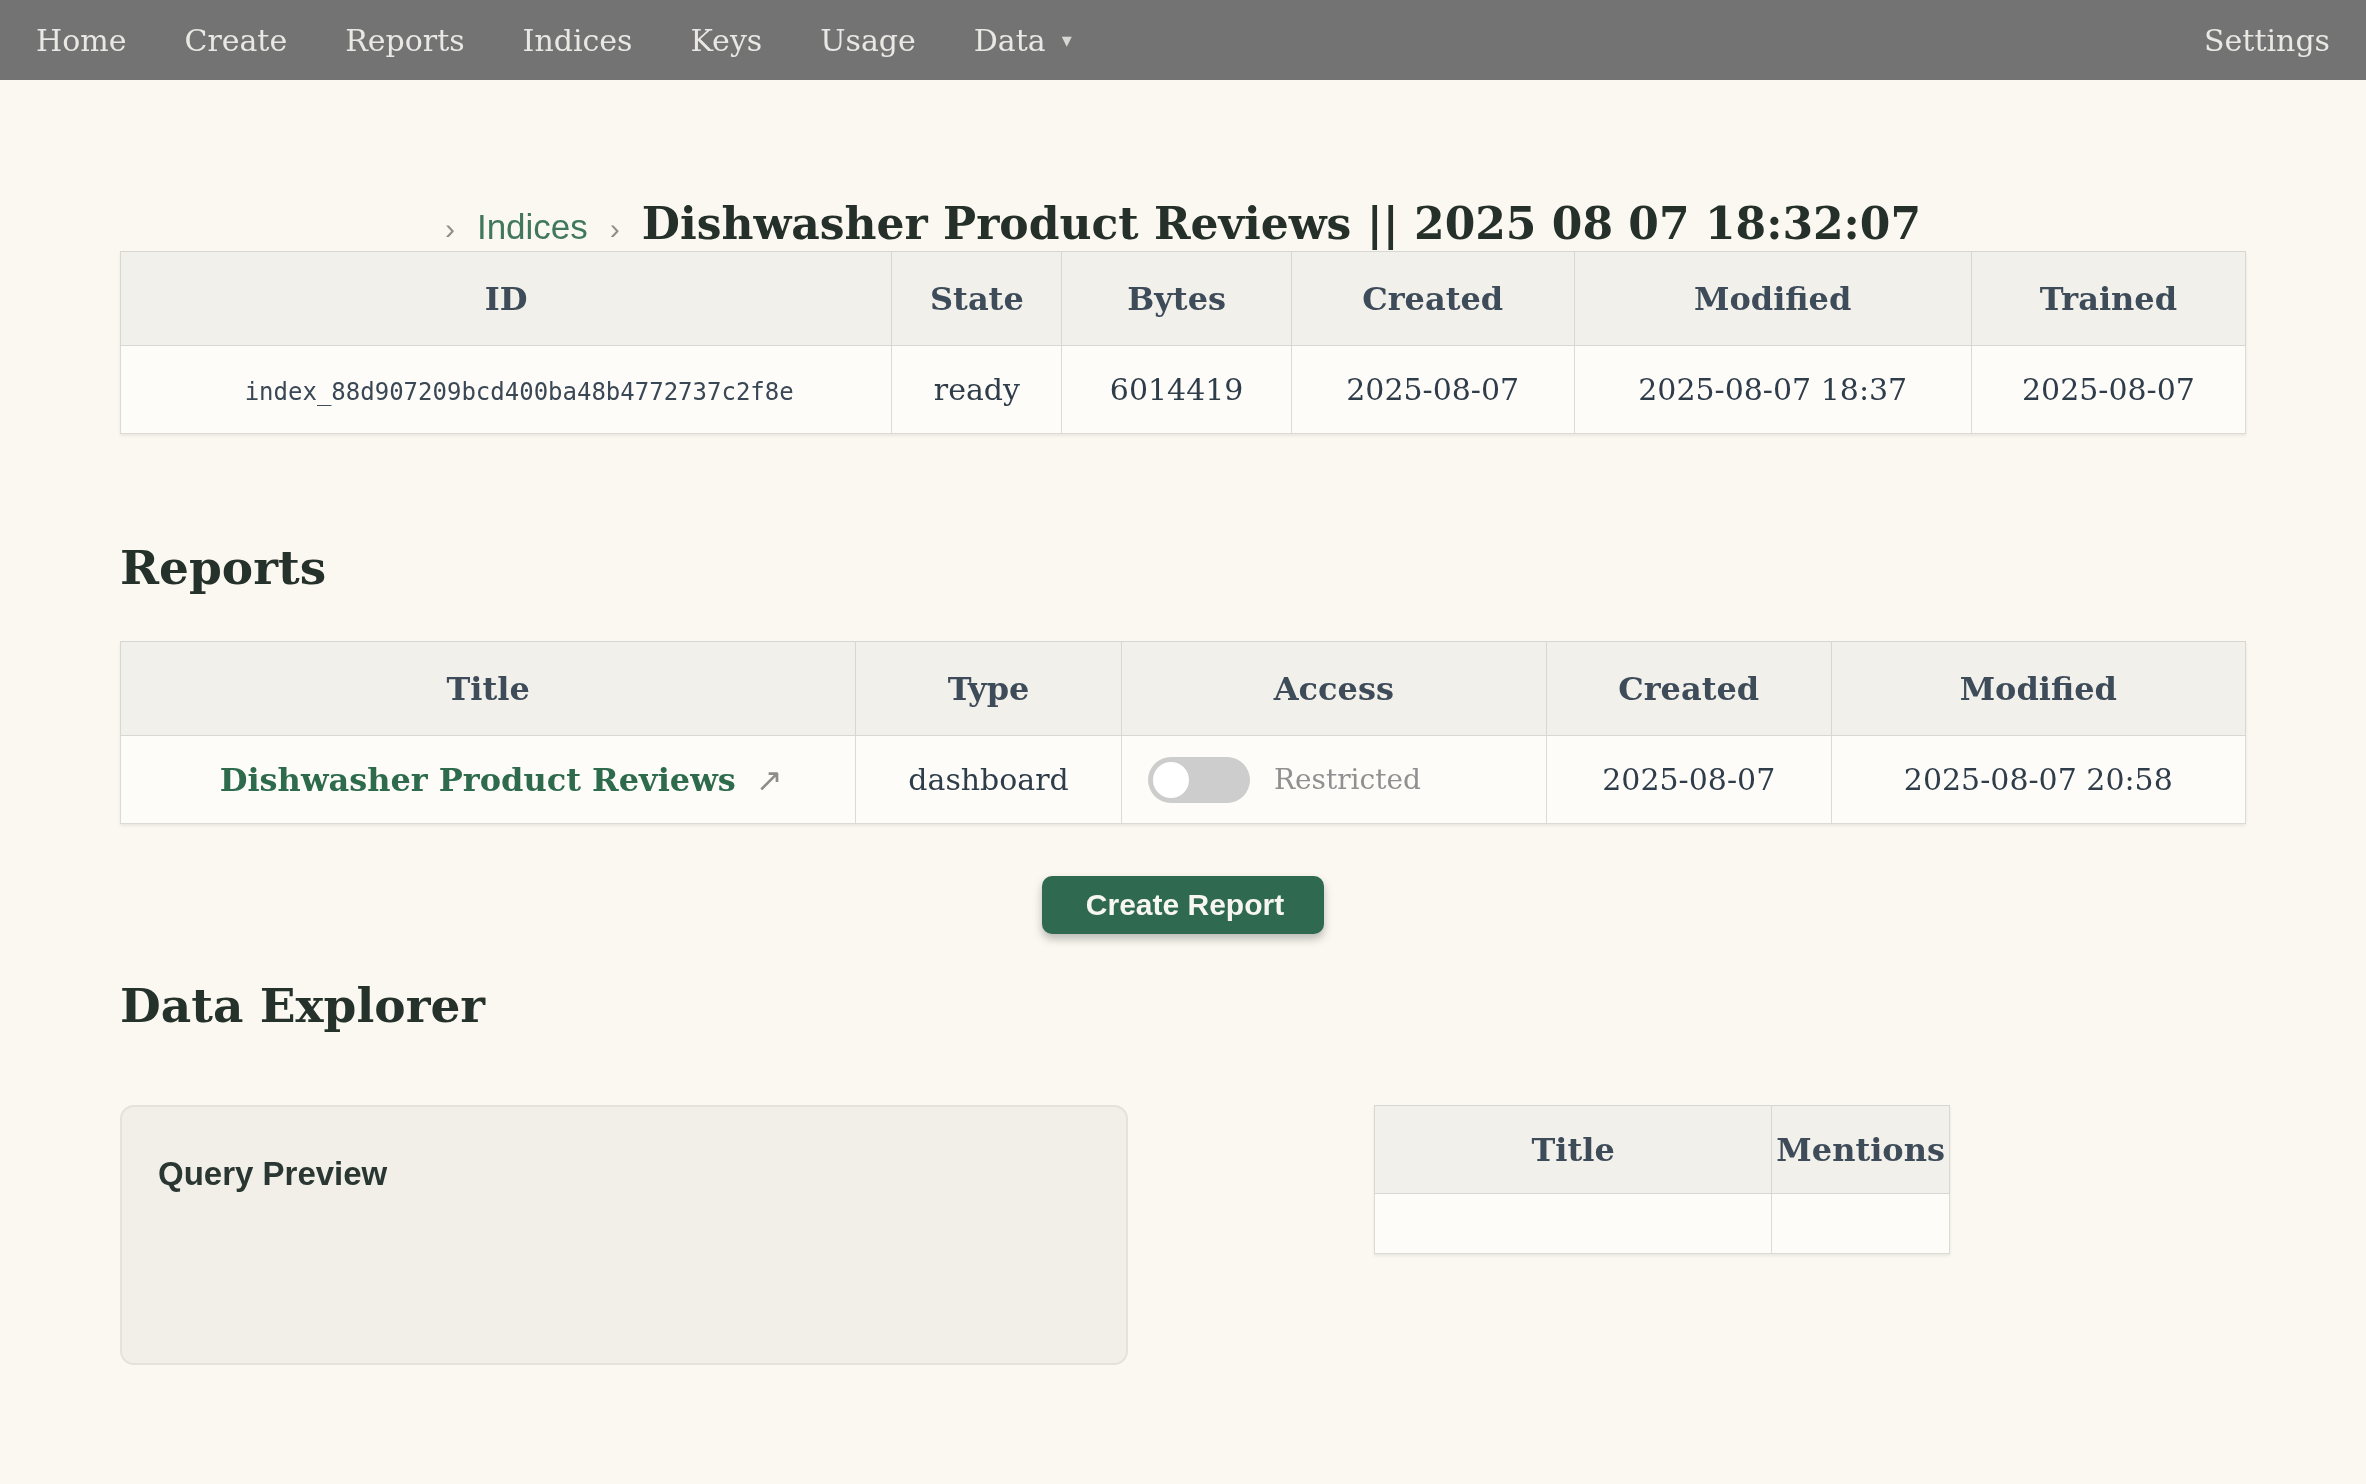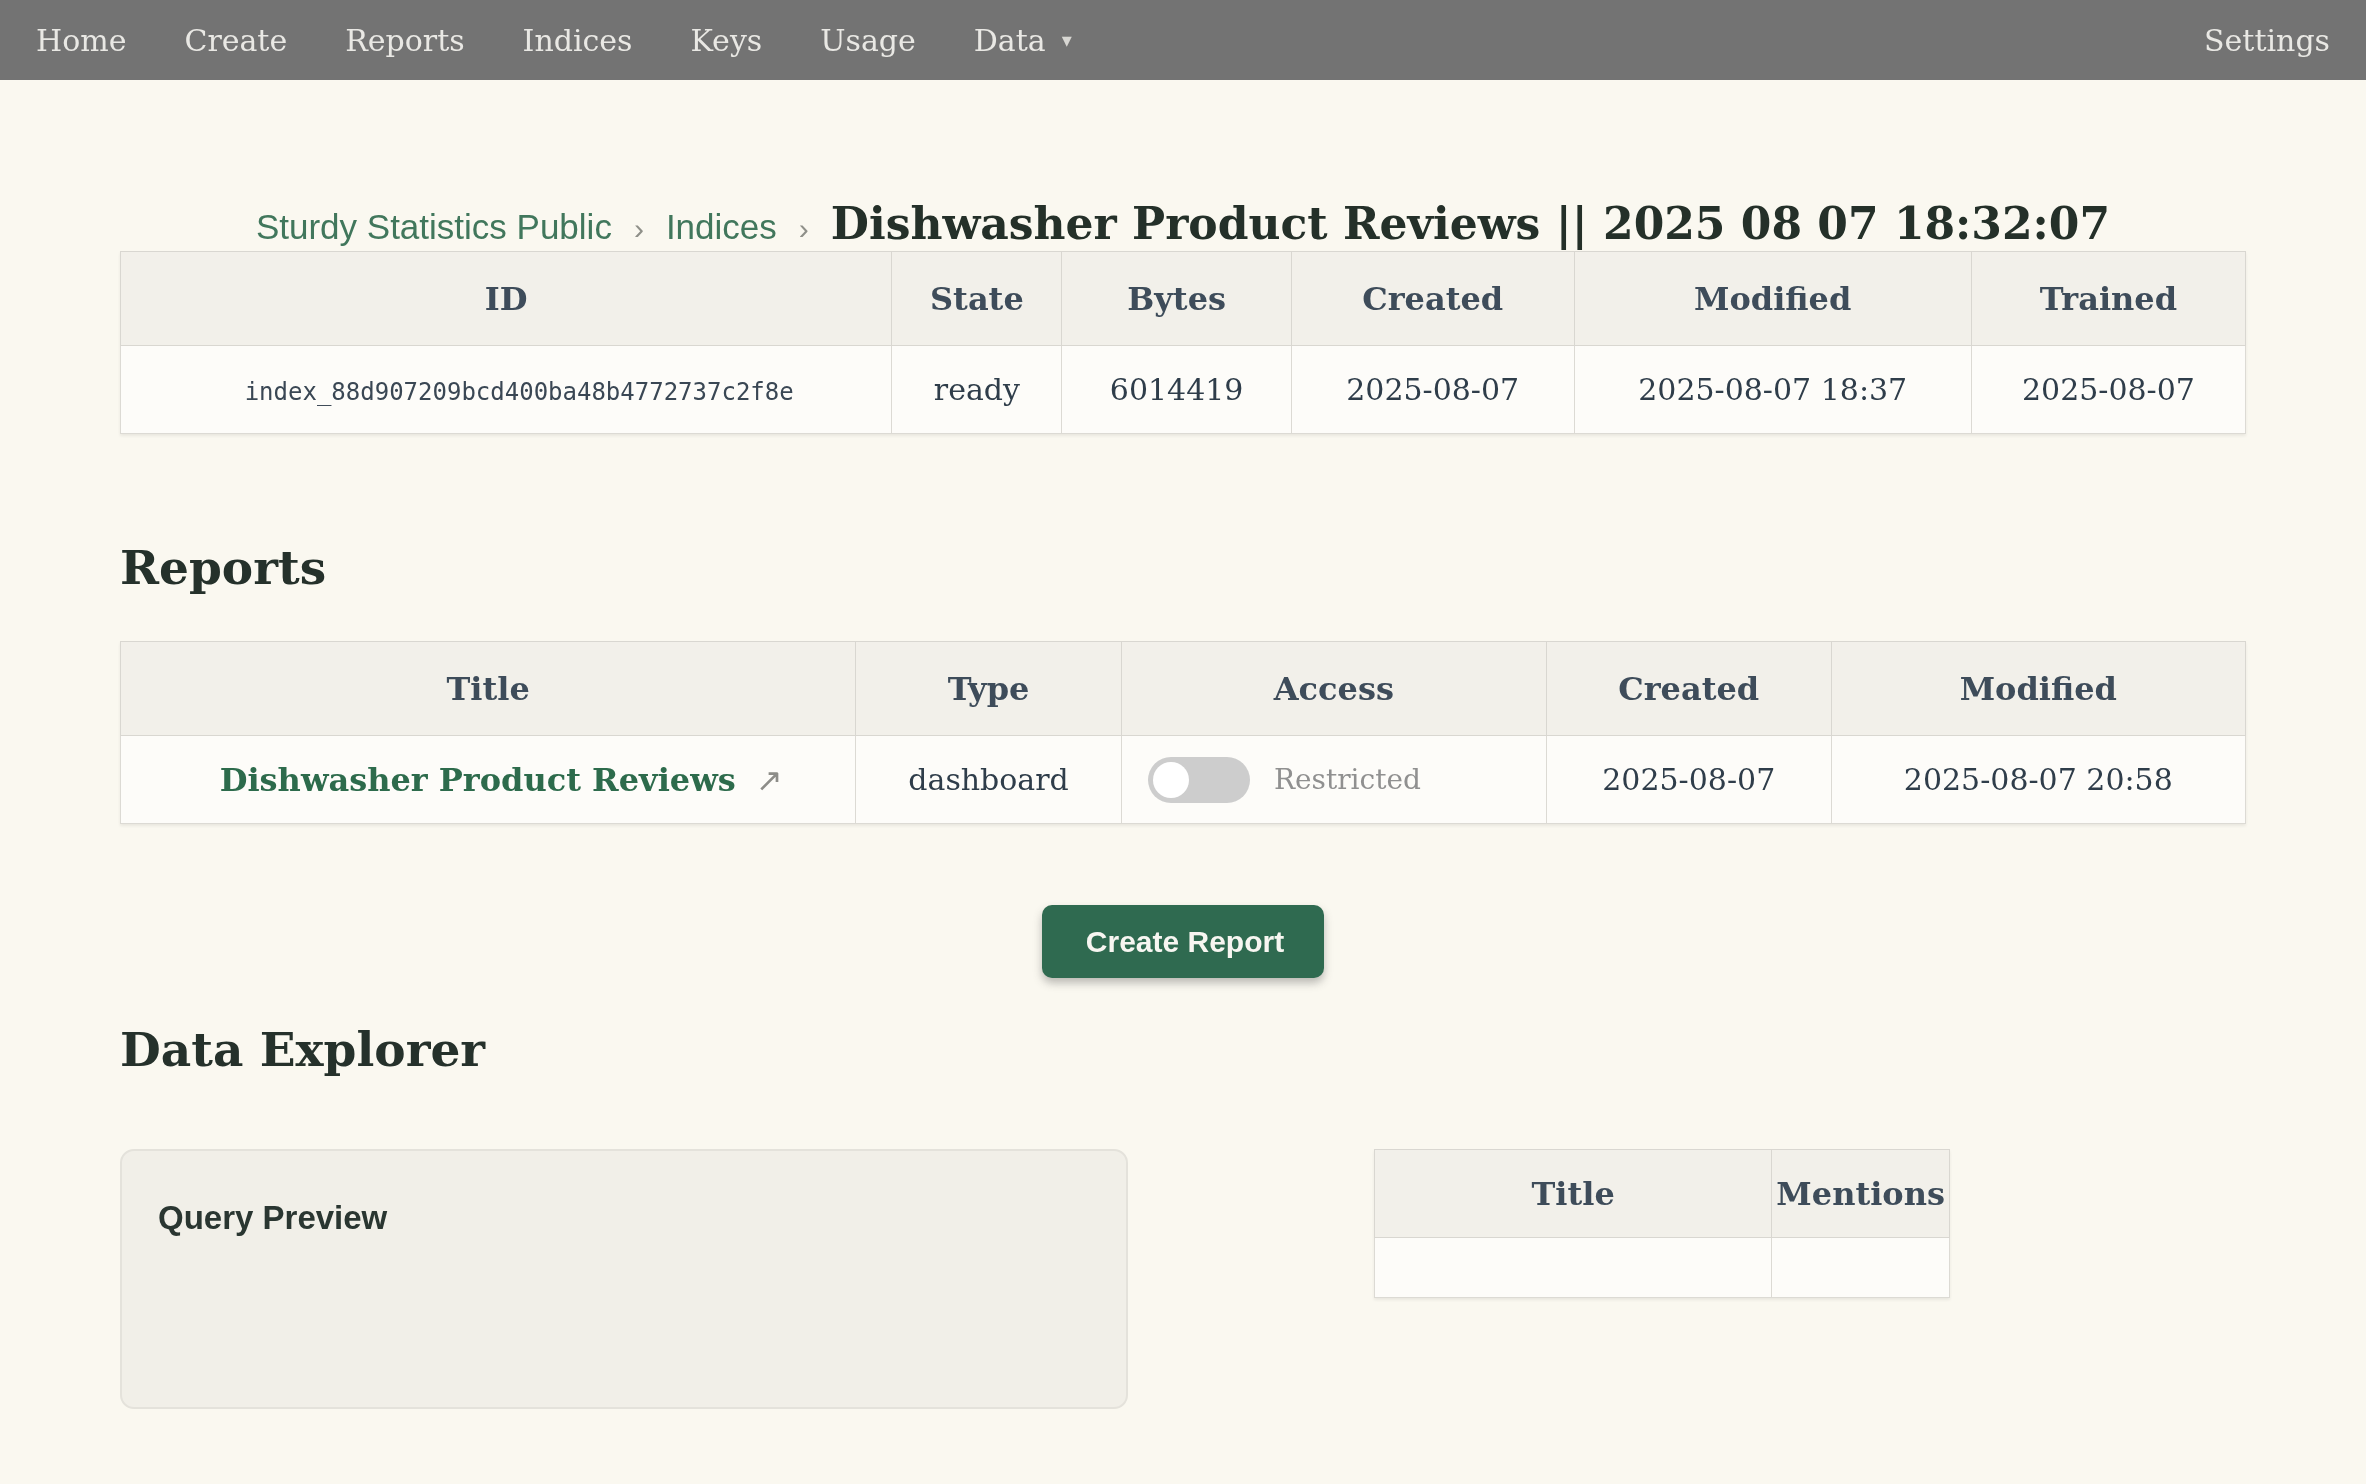--- a/index.html
+++ b/index.html
@@ -101,21 +101,21 @@
     font-family: "Liberation Sans", "DejaVu Sans", sans-serif;
     font-weight: bold;
     font-size: 30px;
     height: 76px;
     padding: 0 40px;
     border-radius: 10px;
     box-shadow: 0 5px 9px rgba(70,70,70,0.35);
     cursor: pointer;
   }
   .update-btn { margin-top: 50px; }
-  .create-btn { margin-top: 81px; height: 73px; padding-left: 44px; }
+  .create-btn { margin-top: 52px; height: 58px; padding-left: 44px; }
 
   
   h2.section-heading {
     font-size: 47px;
     font-weight: bold;
     color: #25312b;
     margin-top: 106px;
     margin-bottom: 46px;
   }
   h2.explorer-heading { margin-top: 44px; margin-bottom: 0; }
@@ -199,21 +199,20 @@
       <span>Data</span>
       <span class="nav-caret">▾</span>
     </a>
   </div>
   <a class="nav-settings">Settings</a>
 </nav>
 
 <main class="container">
 
   <div class="breadcrumb">
-    <a class="crumb-link">Sturdy Statistics Public</a>
     <span class="crumb-sep">›</span>
     <a class="crumb-link">Indices</a>
     <span class="crumb-sep">›</span>
     <span class="crumb-current">Dishwasher Product Reviews || 2025 08 07 18:32:07</span>
   </div>
 
   <div class="index-table-wrap">
     <table class="data-table">
       <colgroup>
         <col style="width:36.3%">

